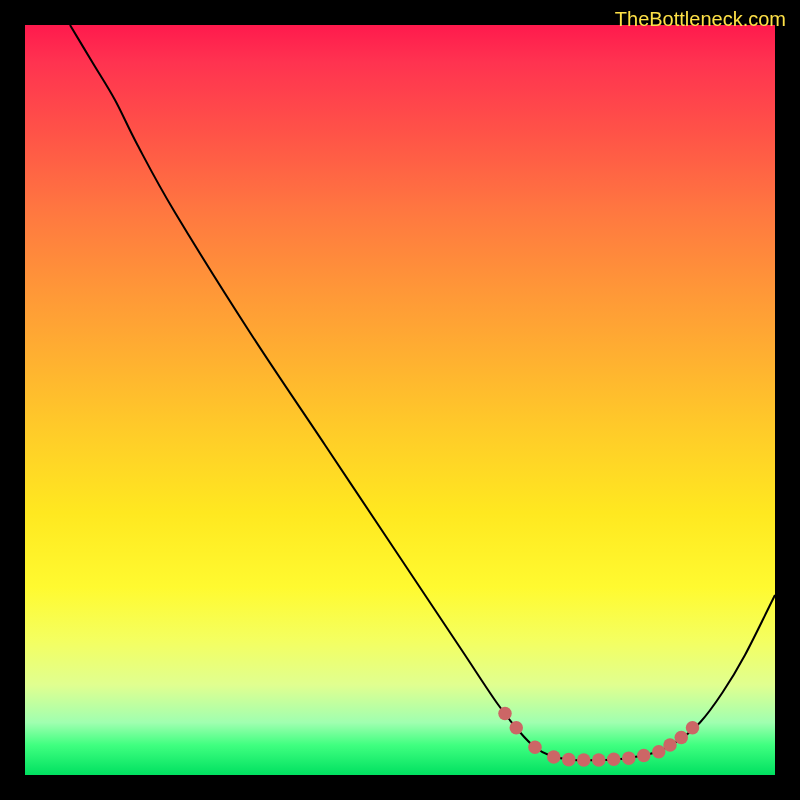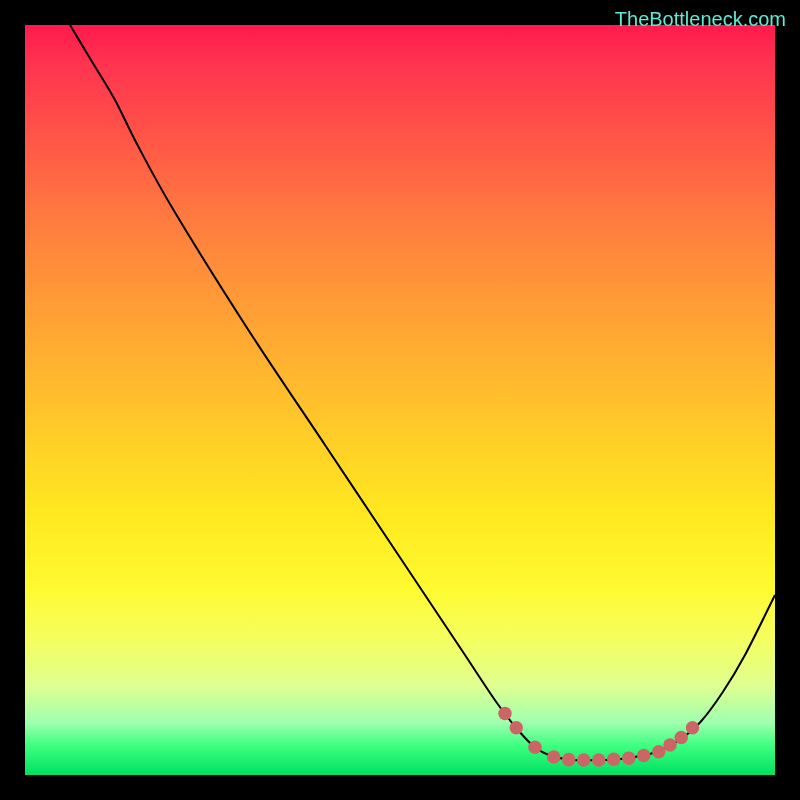--- a/index.html
+++ b/index.html
@@ -1,17 +1,17 @@
 <!DOCTYPE html>
 <html><head>
 <meta charset="utf-8">
 <style>
   * { margin: 0; padding: 0; box-sizing: border-box; }
   body { width: 800px; height: 800px; background: #000; position: relative; font-family: Arial, sans-serif; }
-  .watermark { position: absolute; top: 8px; right: 14px; color: #5eead4; font-size: 20px; z-index: 10; }
+  .watermark { position: absolute; top: 8px; right: 14px; color: #fde047; font-size: 20px; z-index: 10; }
   .plot-area { position: absolute; top: 25px; left: 25px; width: 750px; height: 750px; }
   .gradient-bg { position: absolute; inset: 0; background: linear-gradient(to bottom,
       #ff1a4d 0%,
       #ff3350 5%,
       #ff5547 15%,
       #ff7840 25%,
       #ff9638 35%,
       #ffb230 45%,
       #ffce28 55%,
       #ffe820 65%,

